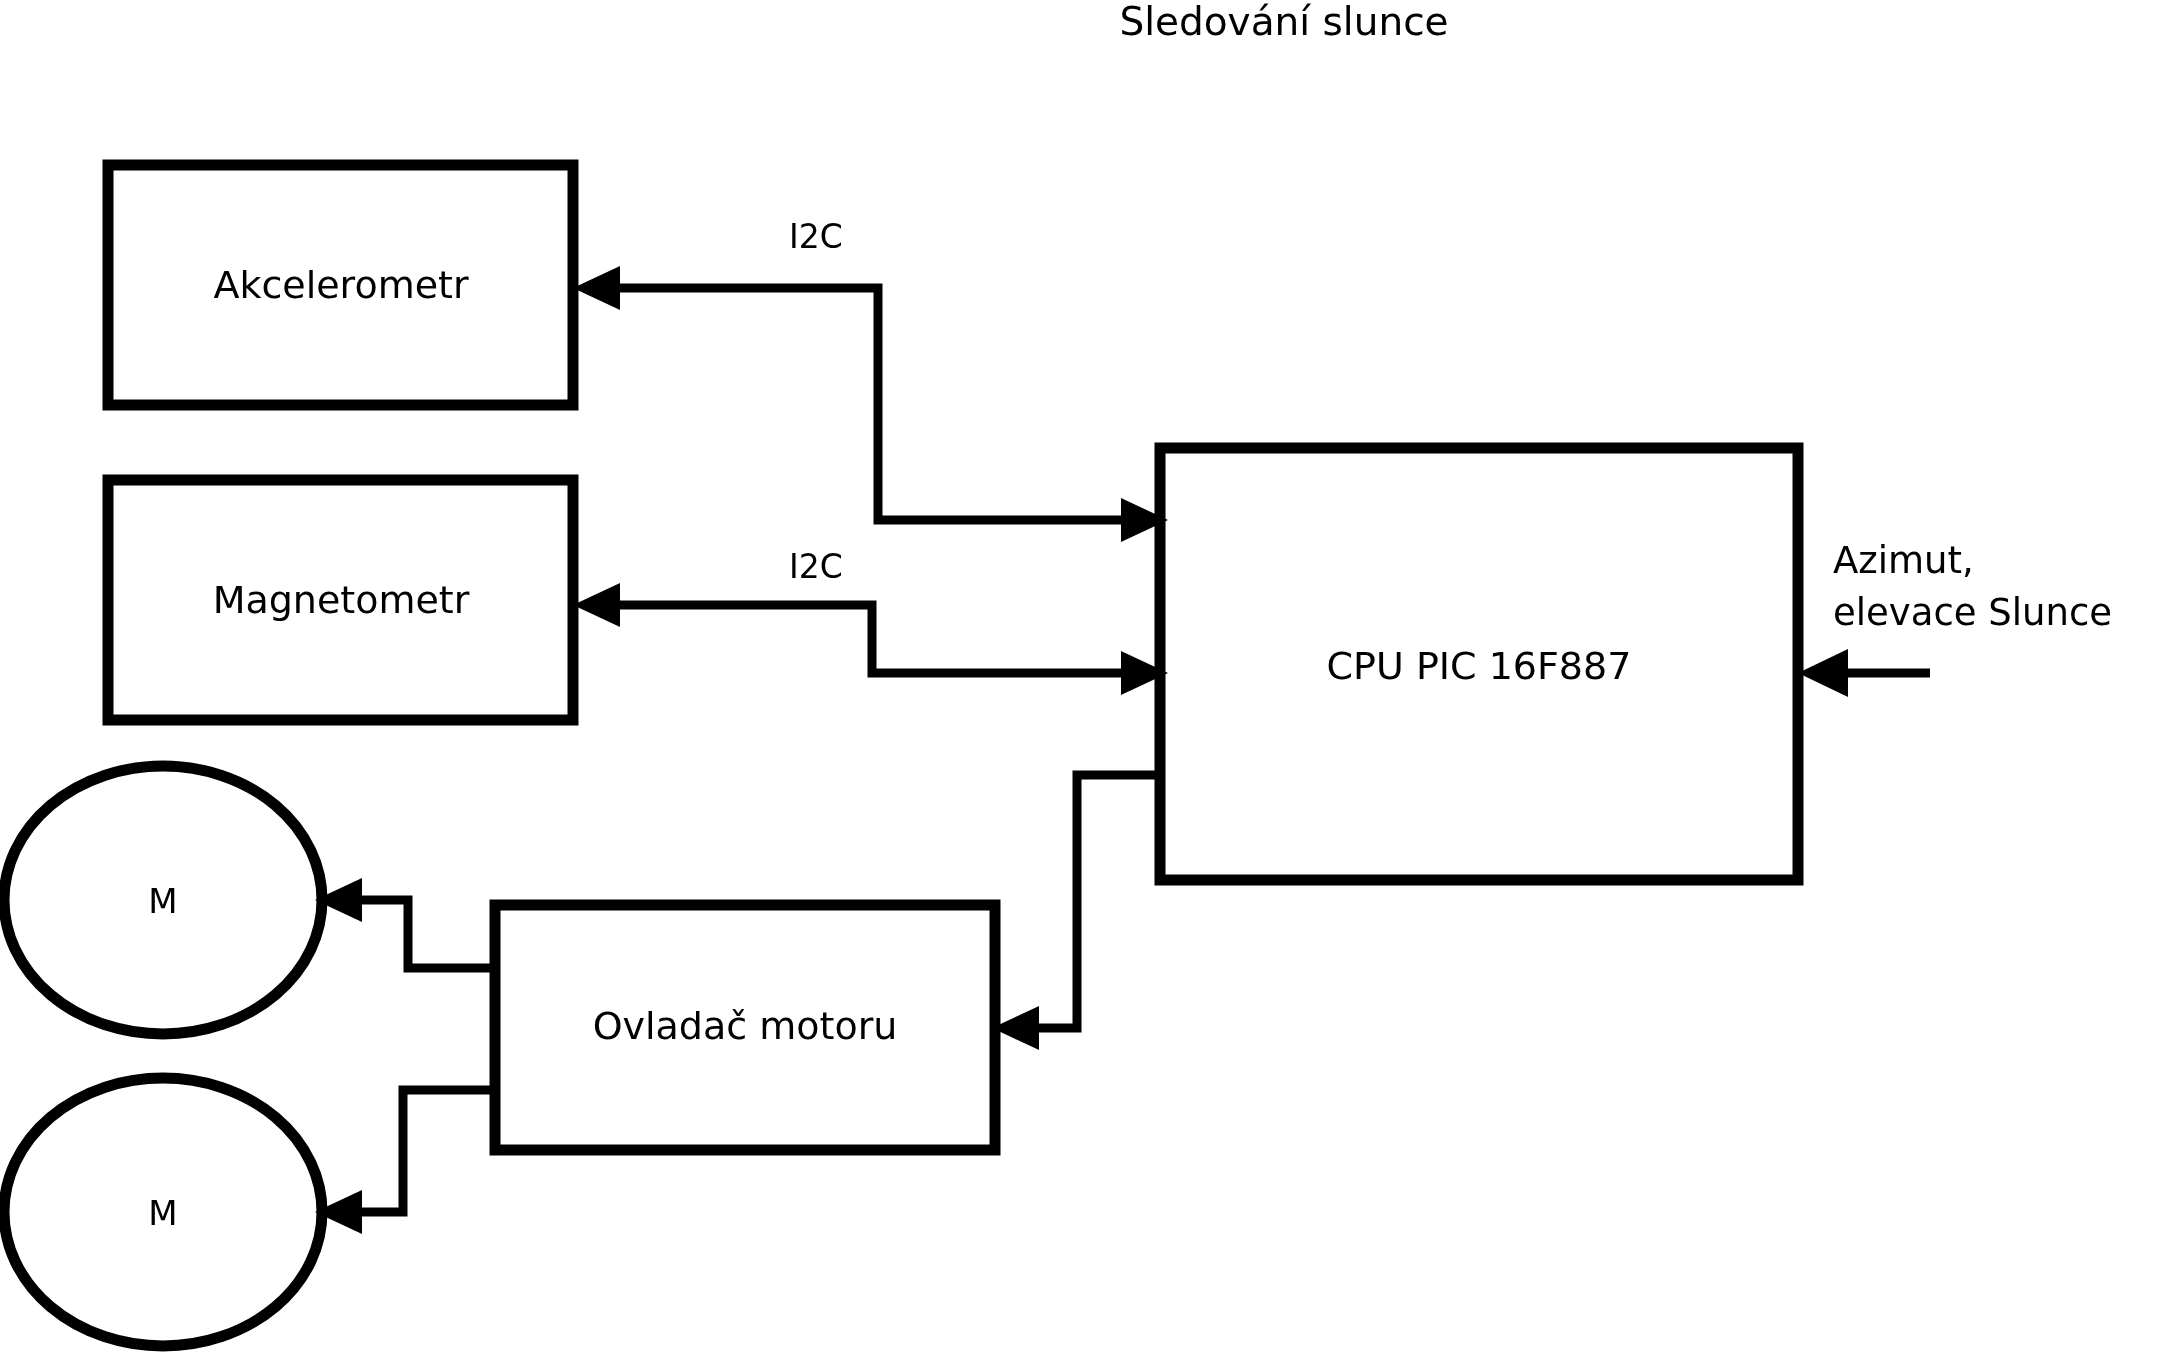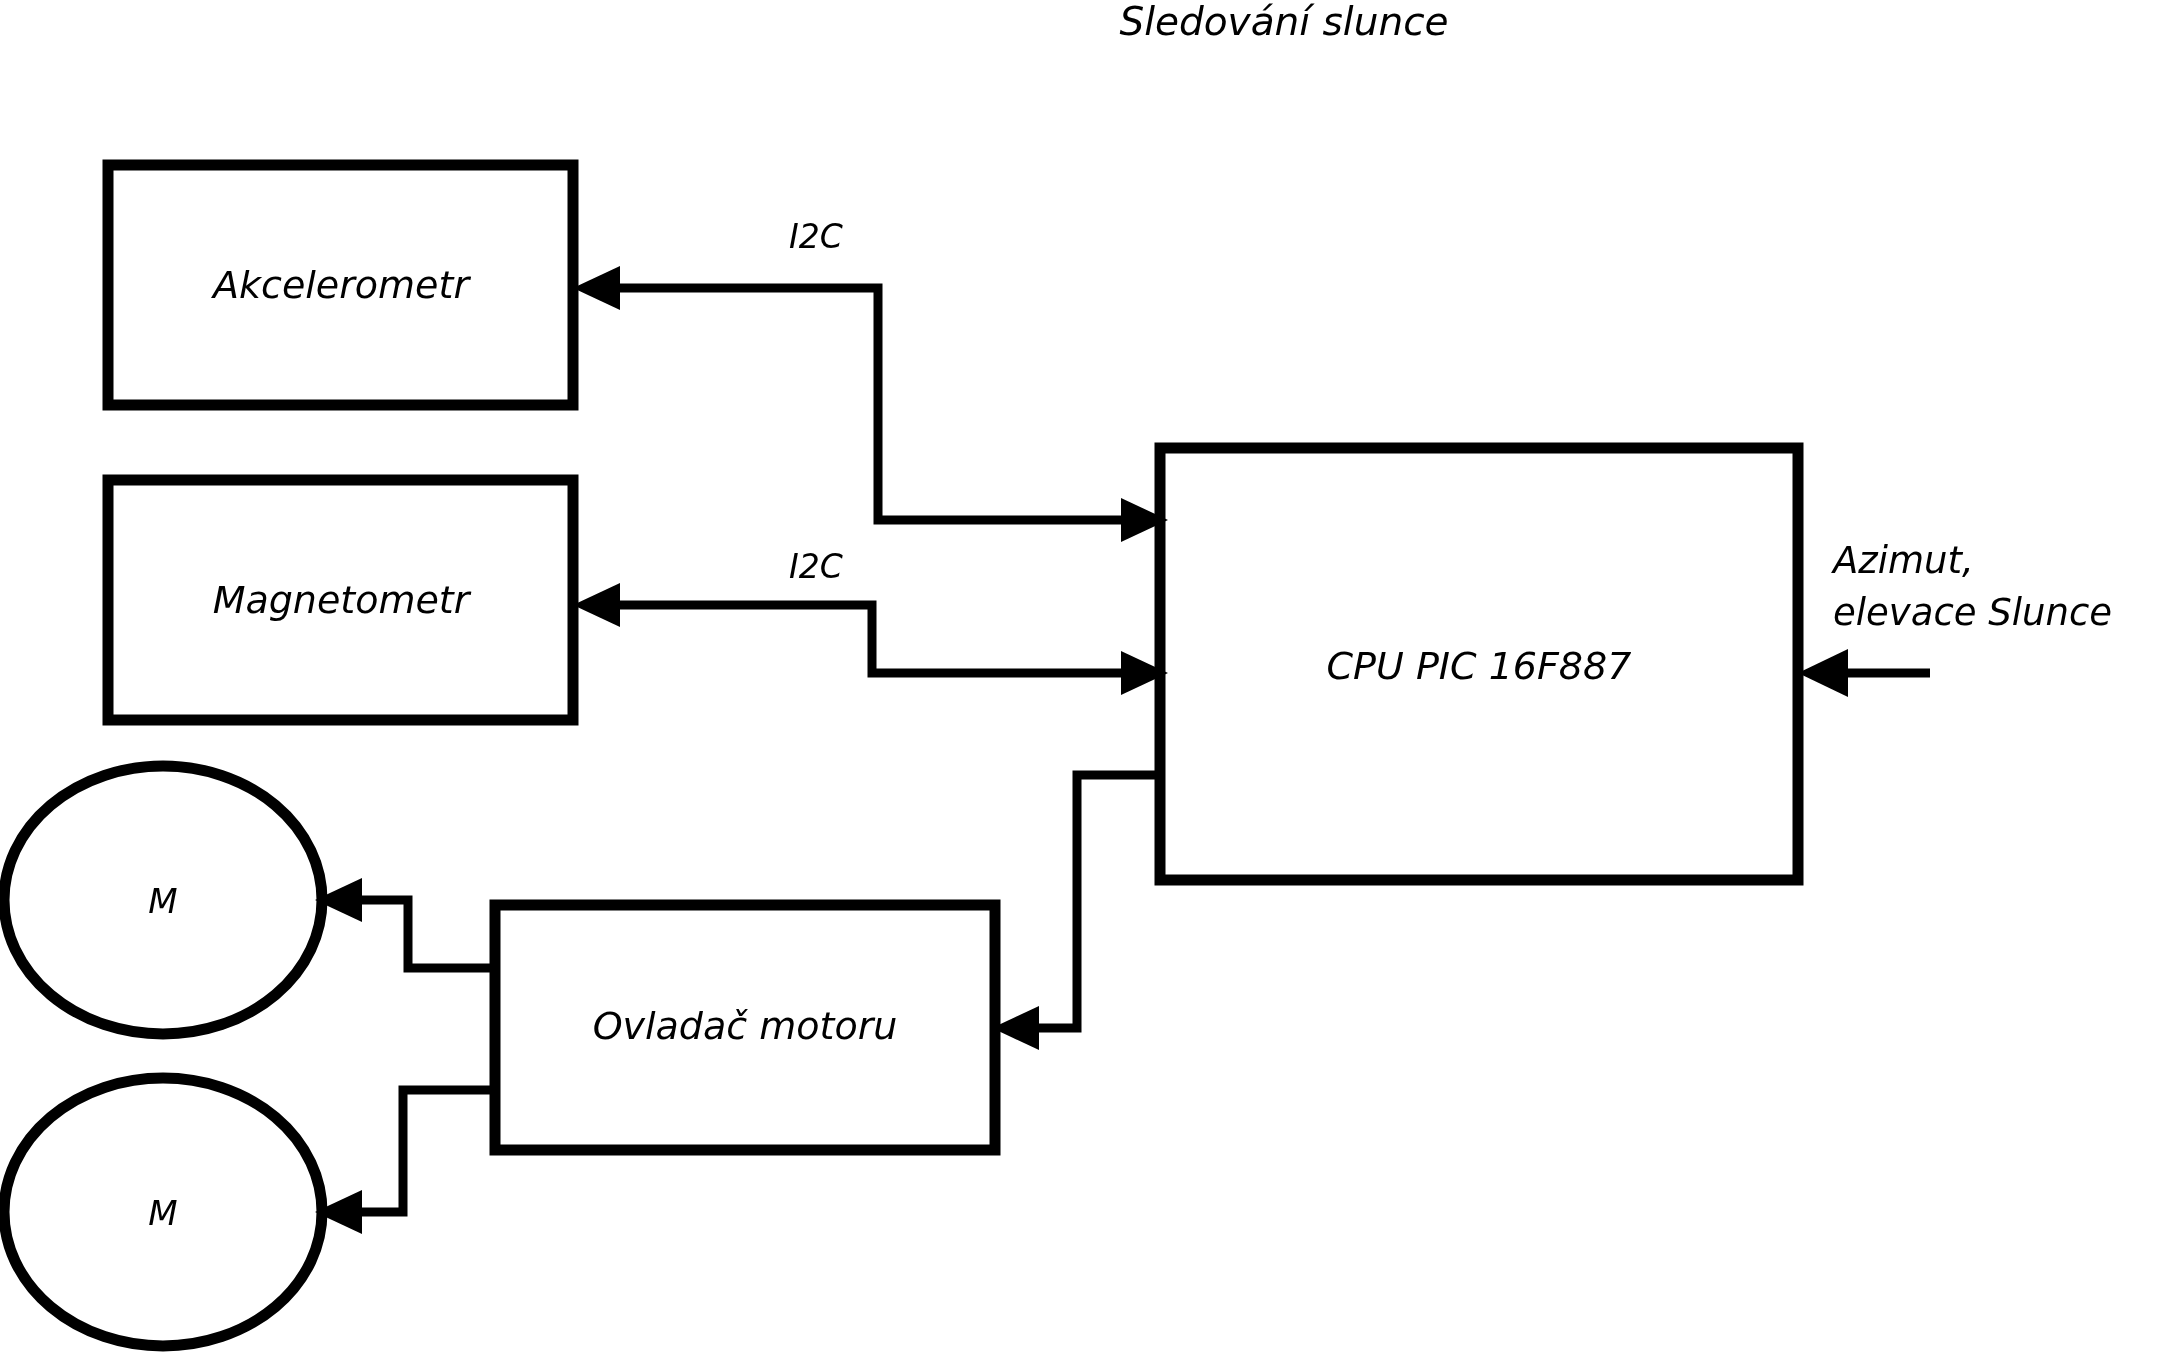--- a/index.html
+++ b/index.html
@@ -12,21 +12,20 @@
     width: 2164px;
     height: 1353px;
     overflow: hidden;
     font-family: "DejaVu Sans", "Liberation Sans", sans-serif;
     color: #000000;
   }
   #diagram-root {
     position: relative;
     width: 2100px;
     height: 1353px;
-    font-style: italic;
   }
   svg#diagram-canvas {
     display: block;
     width: 2164px;
     height: 1353px;
   }
   .node-shape {
     fill: #ffffff;
     stroke: #000000;
     stroke-width: 11;

